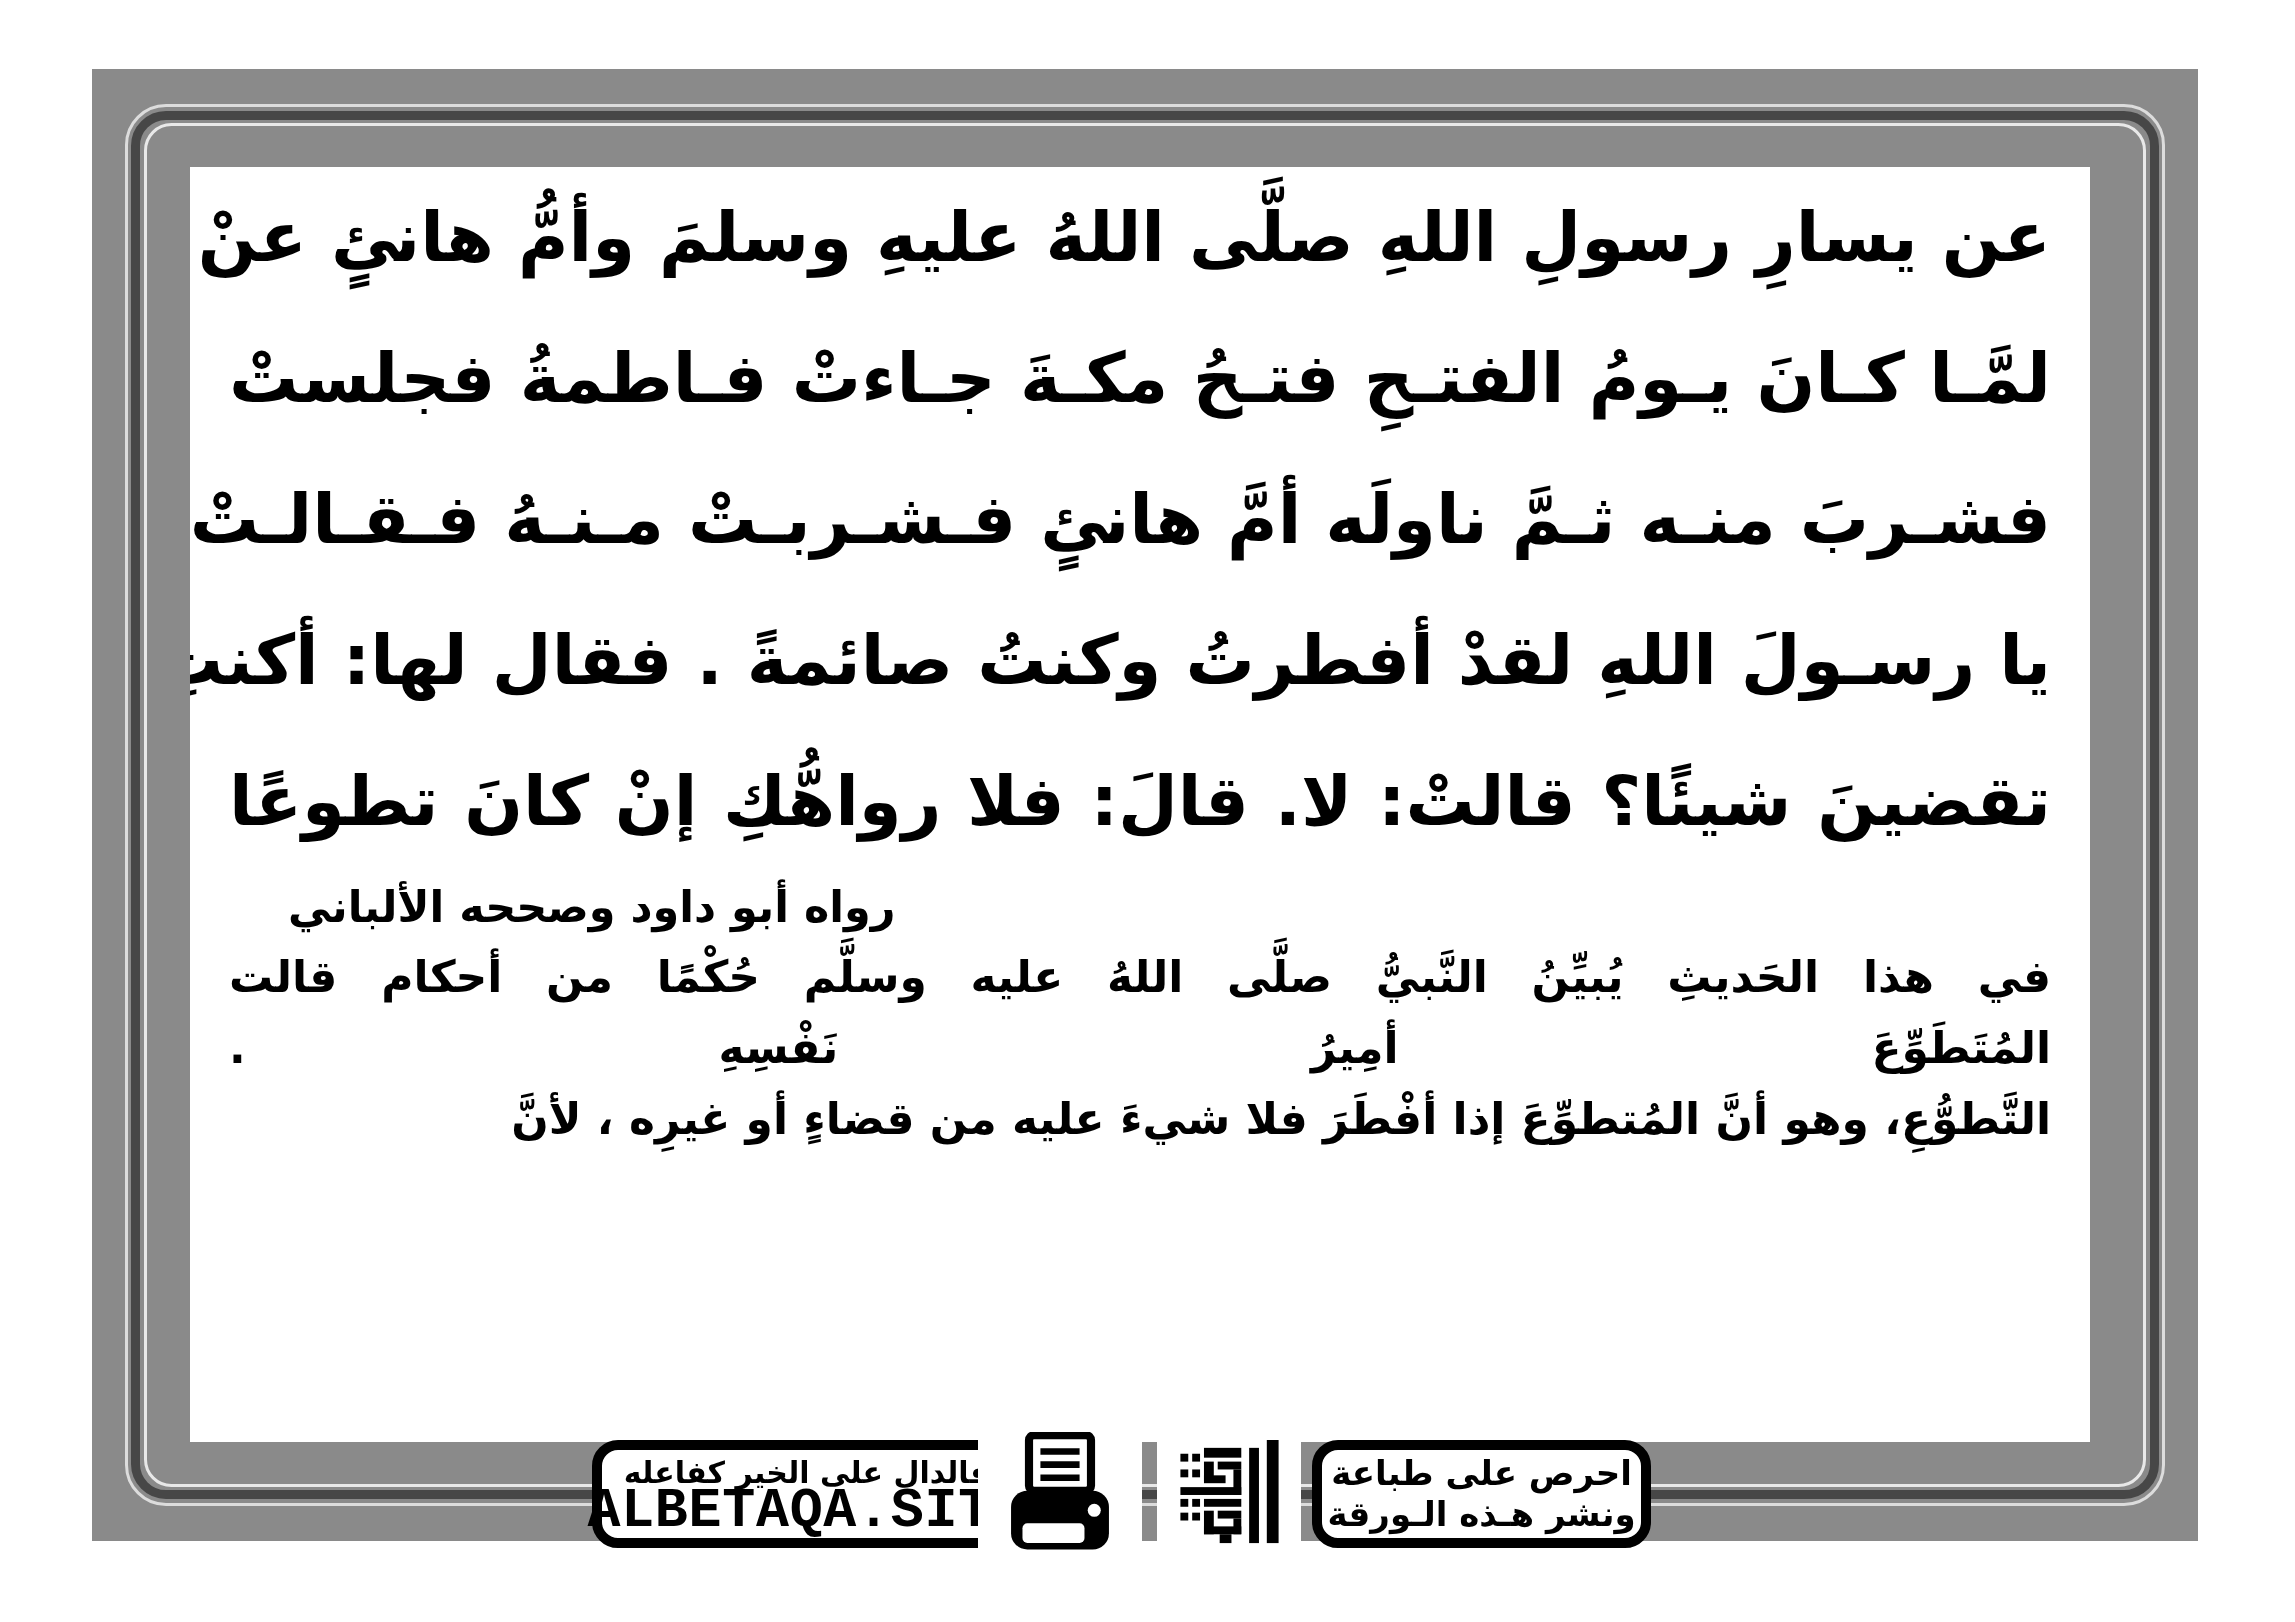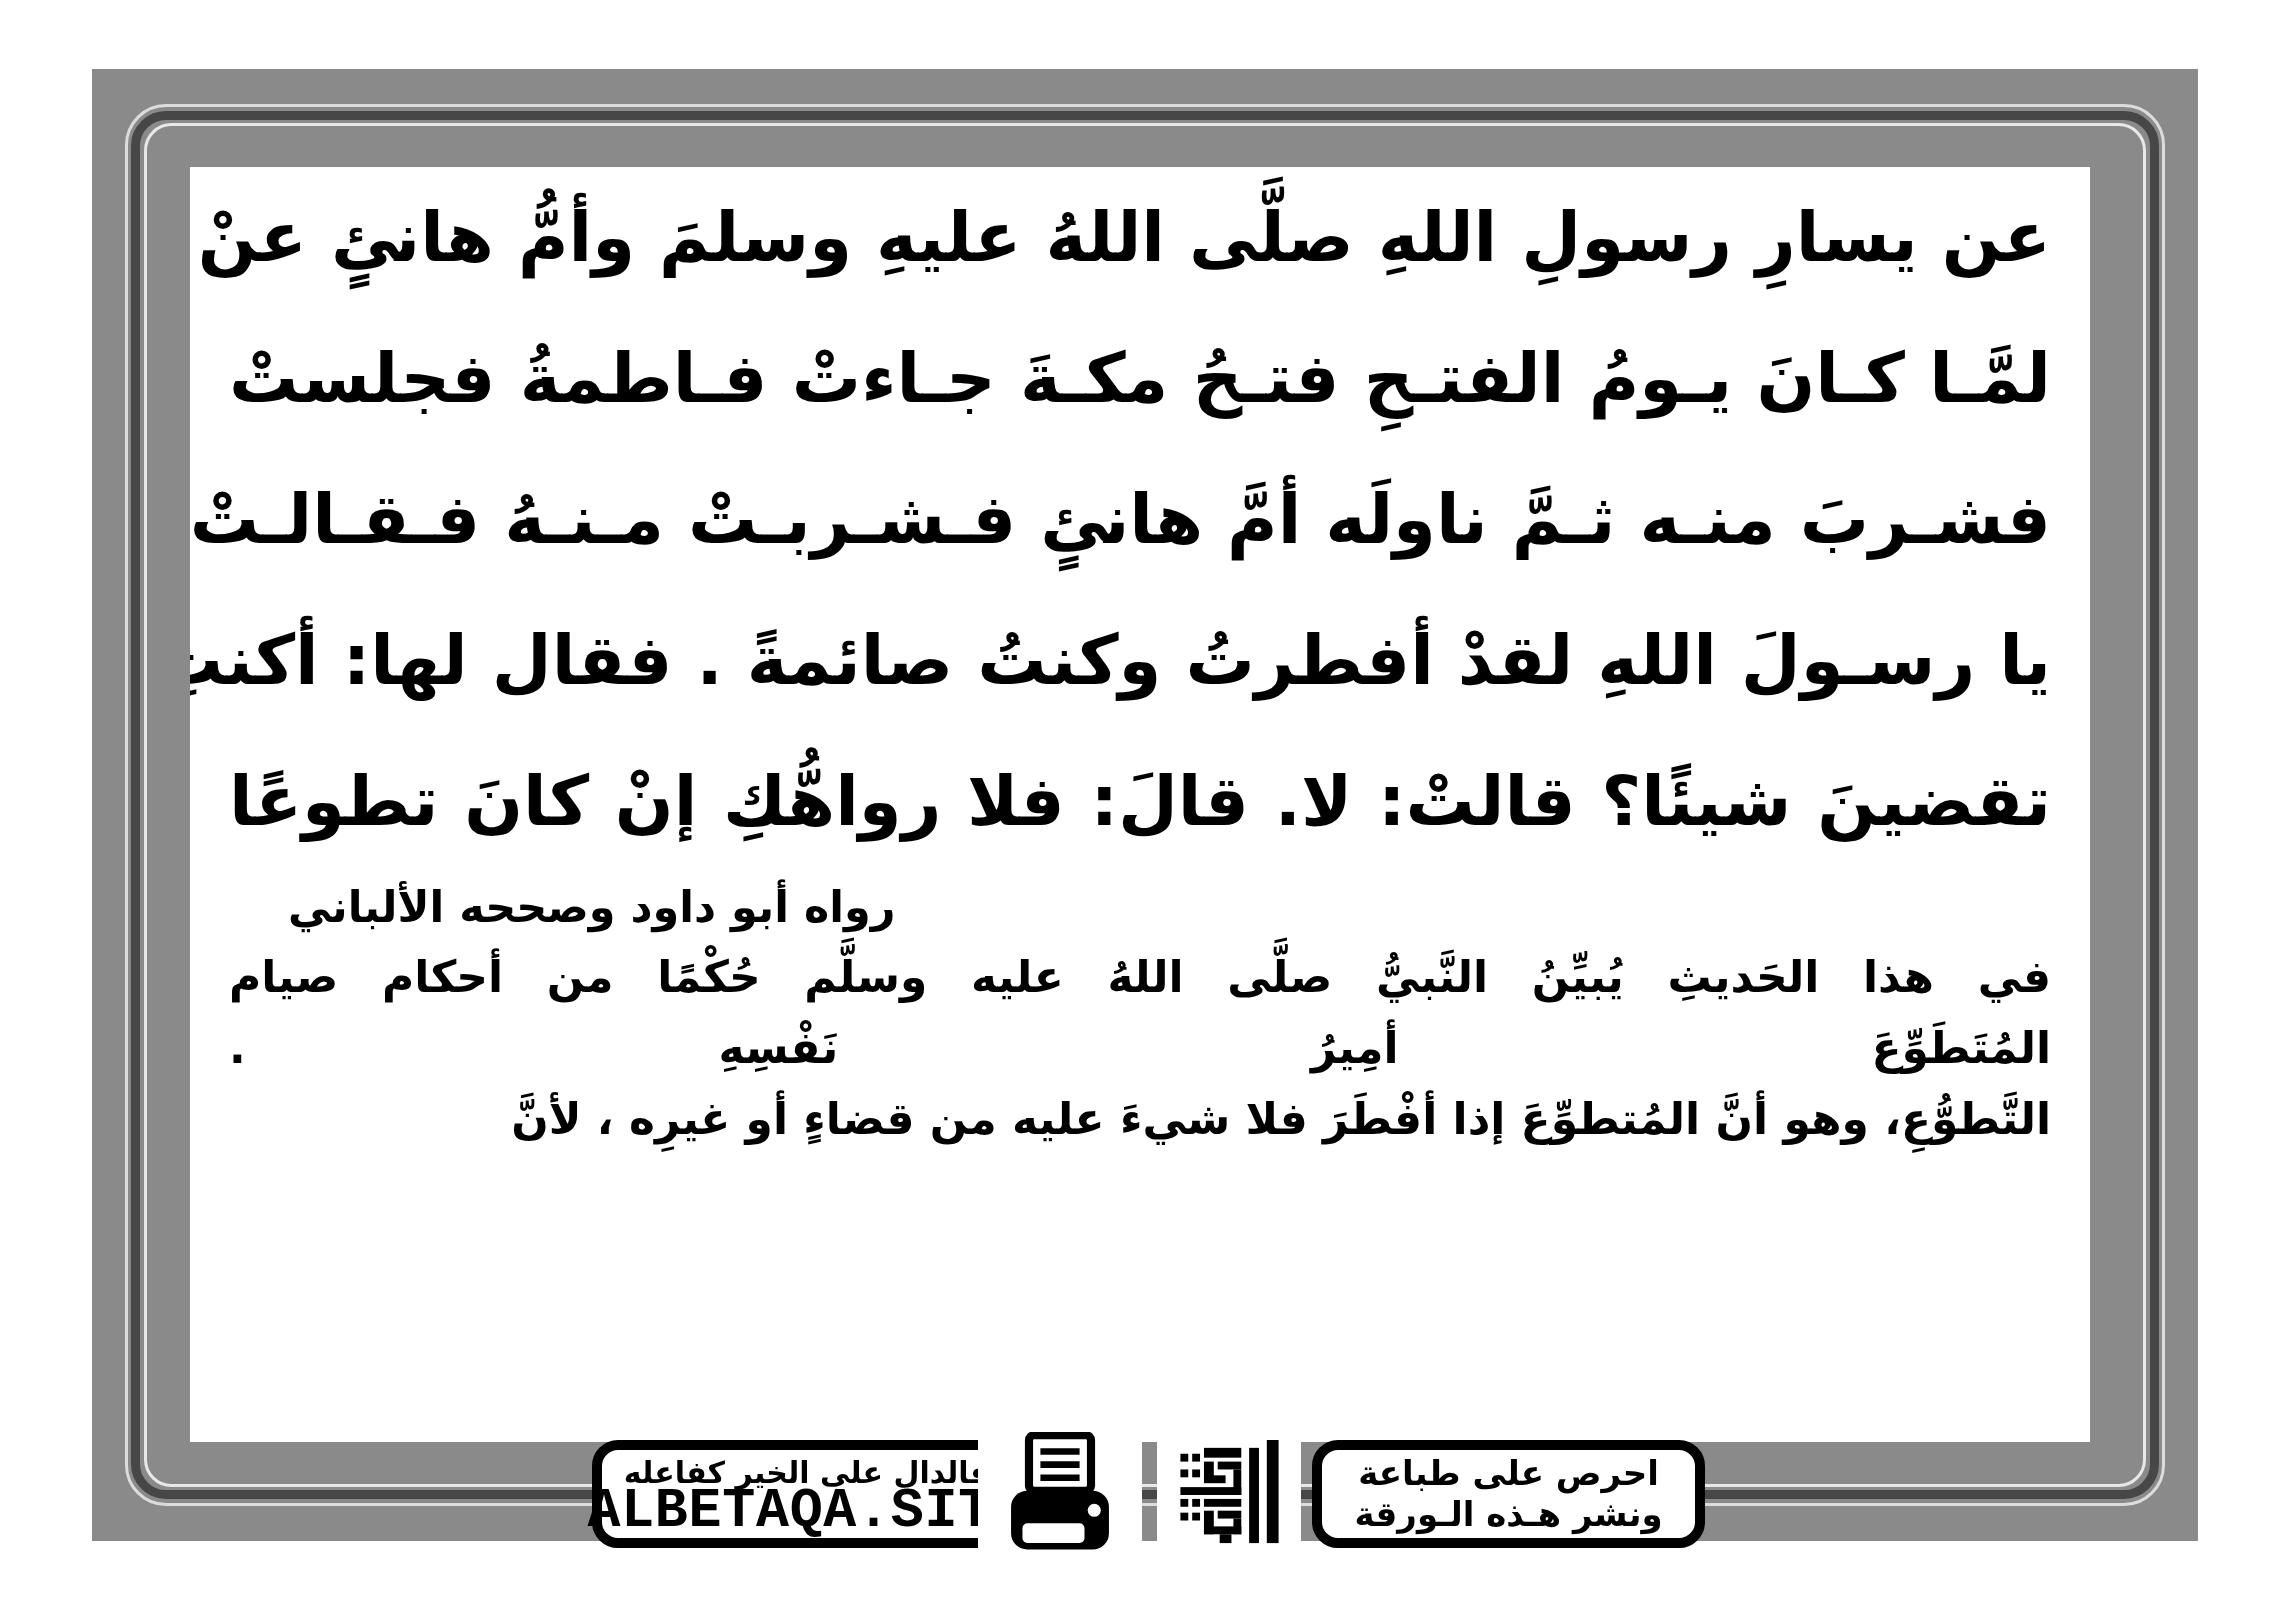--- a/index.html
+++ b/index.html
@@ -50,21 +50,21 @@
     text-align:justify;text-align-last:justify;
   }
   .commentary-line:last-child{text-align-last:right;}
   
   .footer{position:absolute;left:0;top:0;width:100%;height:100%;pointer-events:none;}
   .fbox{
     position:absolute;background:var(--paper);border:10.5px solid var(--ink);
     border-radius:26px;display:flex;flex-direction:column;align-items:center;justify-content:center;
   }
   .left-box{left:592px;top:1440px;width:429px;height:108px;}
-  .right-box{left:1312px;top:1440px;width:393px;height:108px;direction:rtl;}
+  .right-box{left:1312px;top:1440px;width:339px;height:108px;direction:rtl;}
   .dal{font-size:30px;font-weight:bold;line-height:35px;direction:rtl;}
   .site{font-family:Liberation Mono, monospace;font-size:55px;font-weight:bold;letter-spacing:0.7px;line-height:43px;}
   .adv{font-size:34px;font-weight:bold;line-height:41px;}
   .printer-wrap{
     position:absolute;left:978px;top:1428px;width:164px;height:131px;
     background:var(--paper);display:flex;align-items:center;justify-content:center;
   }
   .logo-wrap{
     position:absolute;left:1157px;top:1437px;width:144px;height:113px;
     background:var(--paper);display:flex;align-items:center;justify-content:center;
@@ -87,21 +87,21 @@
         <div class="hadith-line">عن يسارِ رسولِ اللهِ صلَّى اللهُ عليهِ وسلمَ وأمُّ هانئٍ عنْ</div>
         <div class="hadith-line">لمَّـا كـانَ يـومُ الفتـحِ فتـحُ مكـةَ جـاءتْ فـاطمةُ فجلستْ</div>
         <div class="hadith-line">فشـربَ منـه ثـمَّ ناولَه أمَّ هانئٍ فـشـربـتْ مـنـهُ فـقـالـتْ:</div>
         <div class="hadith-line">يا رسـولَ اللهِ لقدْ أفطرتُ وكنتُ صائمةً . فقال لها: أكنتِ</div>
         <div class="hadith-line">تقضينَ شيئًا؟ قالتْ: لا. قالَ: فلا رواهُّكِ إنْ كانَ تطوعًا</div>
       </div>
 
     <div class="attribution">رواه أبو داود وصححه الألباني</div>
 
     <div class="commentary">
-        <div class="commentary-line">في هذا الحَديثِ يُبيِّنُ النَّبيُّ صلَّى اللهُ عليه وسلَّم حُكْمًا من أحكام صيام</div>
+        <div class="commentary-line">في هذا الحَديثِ يُبيِّنُ النَّبيُّ صلَّى اللهُ عليه وسلَّم حُكْمًا من أحكام قالت</div>
         <div class="commentary-line">المُتَطَوِّعَ أمِيرُ نَفْسِهِ .</div>
         <div class="commentary-line">التَّطوُّعِ، وهو أنَّ المُتطوِّعَ إذا أفْطَرَ فلا شيءَ عليه من قضاءٍ أو غيرِه ، لأنَّ</div>
       </div>
   </div>
 
   <div class="footer">
 
     <div class="fbox left-box">
       <div class="dal">فالدال على الخير كفاعله</div>
       <div class="site">ALBETAQA.SITE</div>

